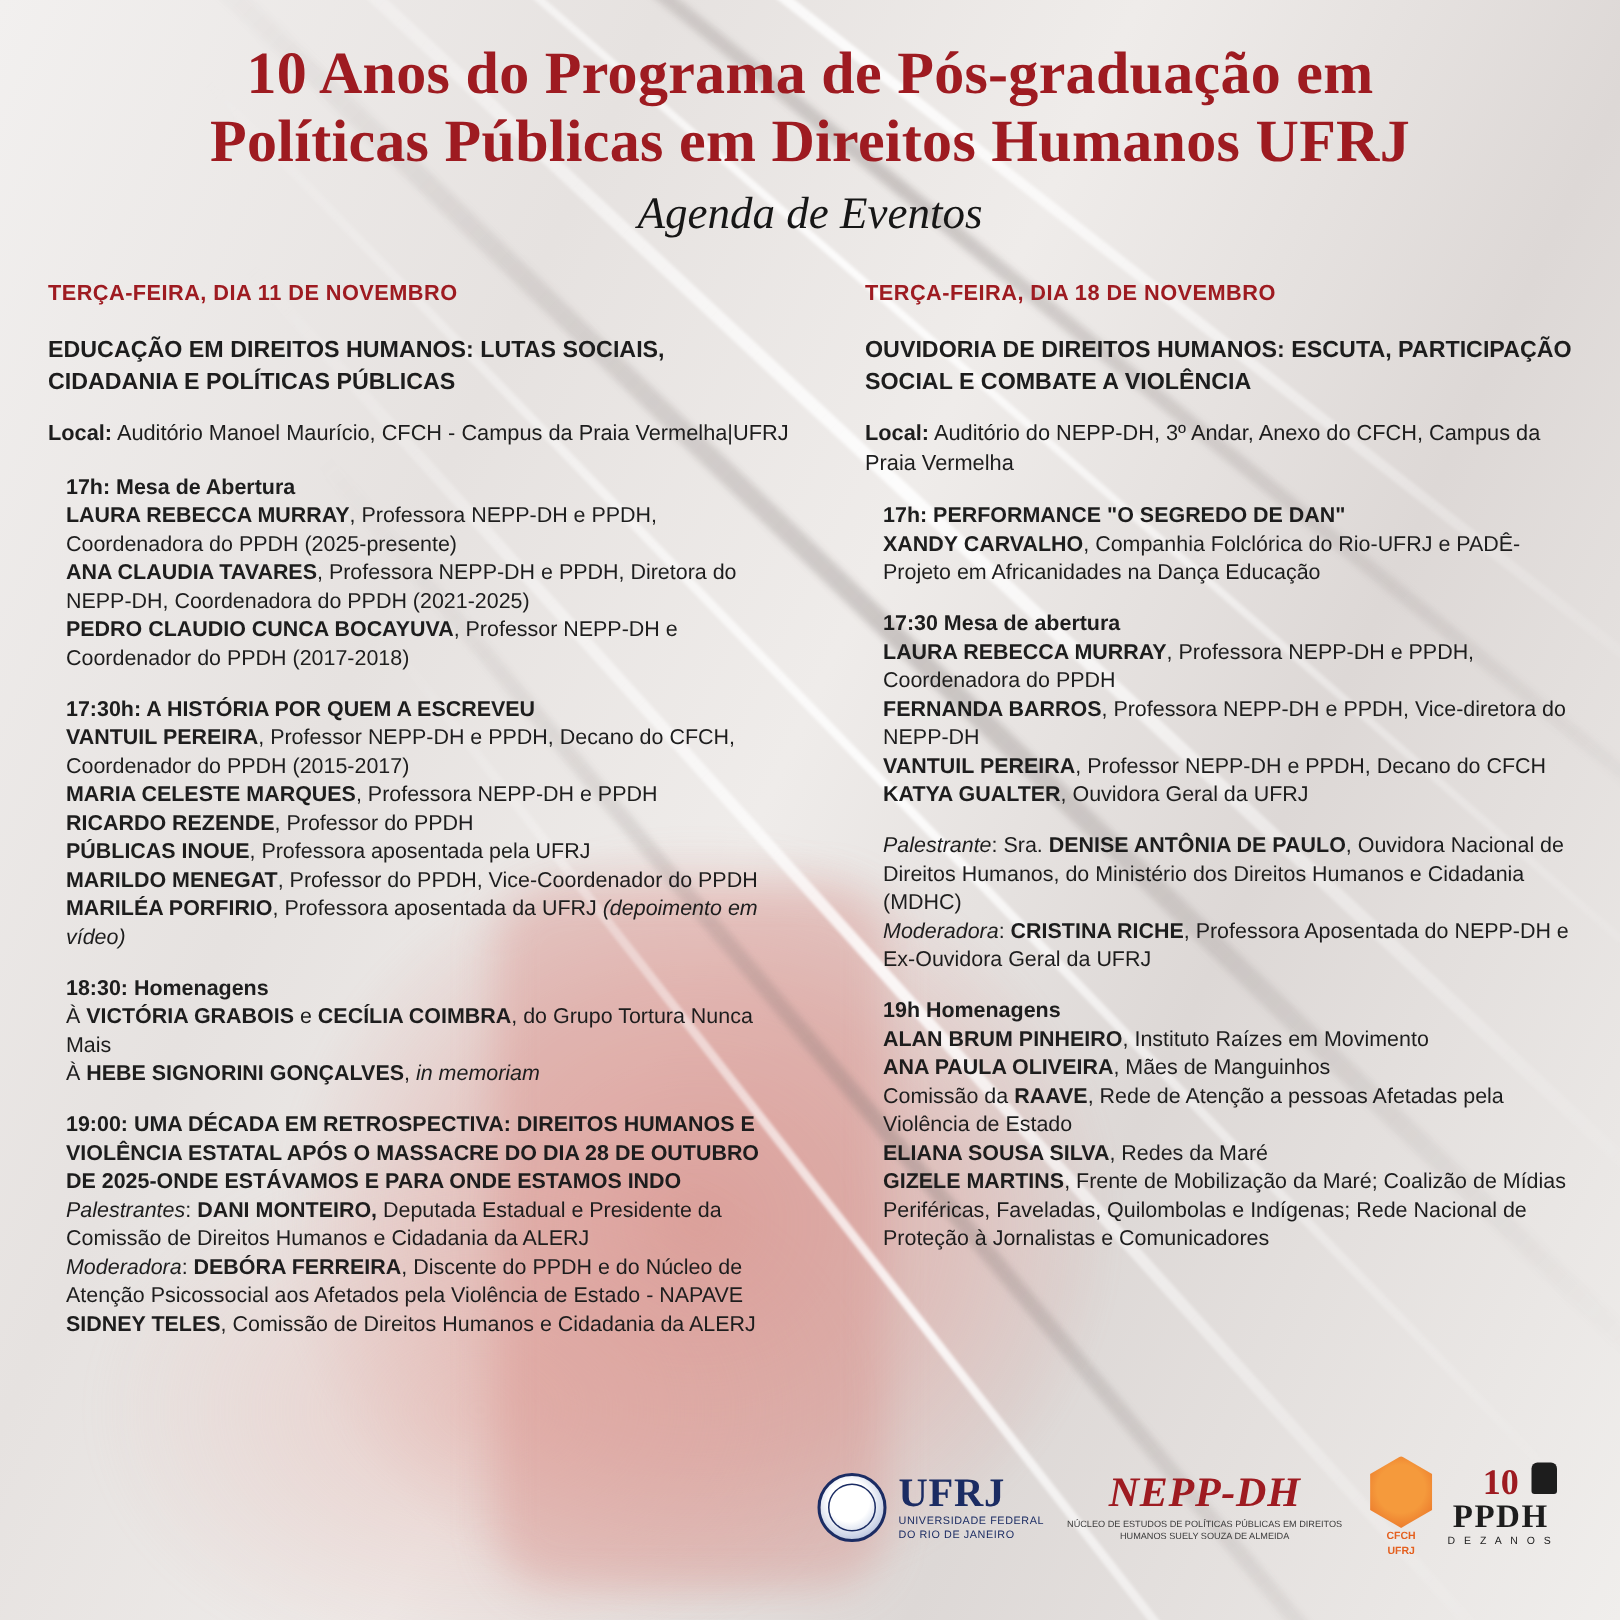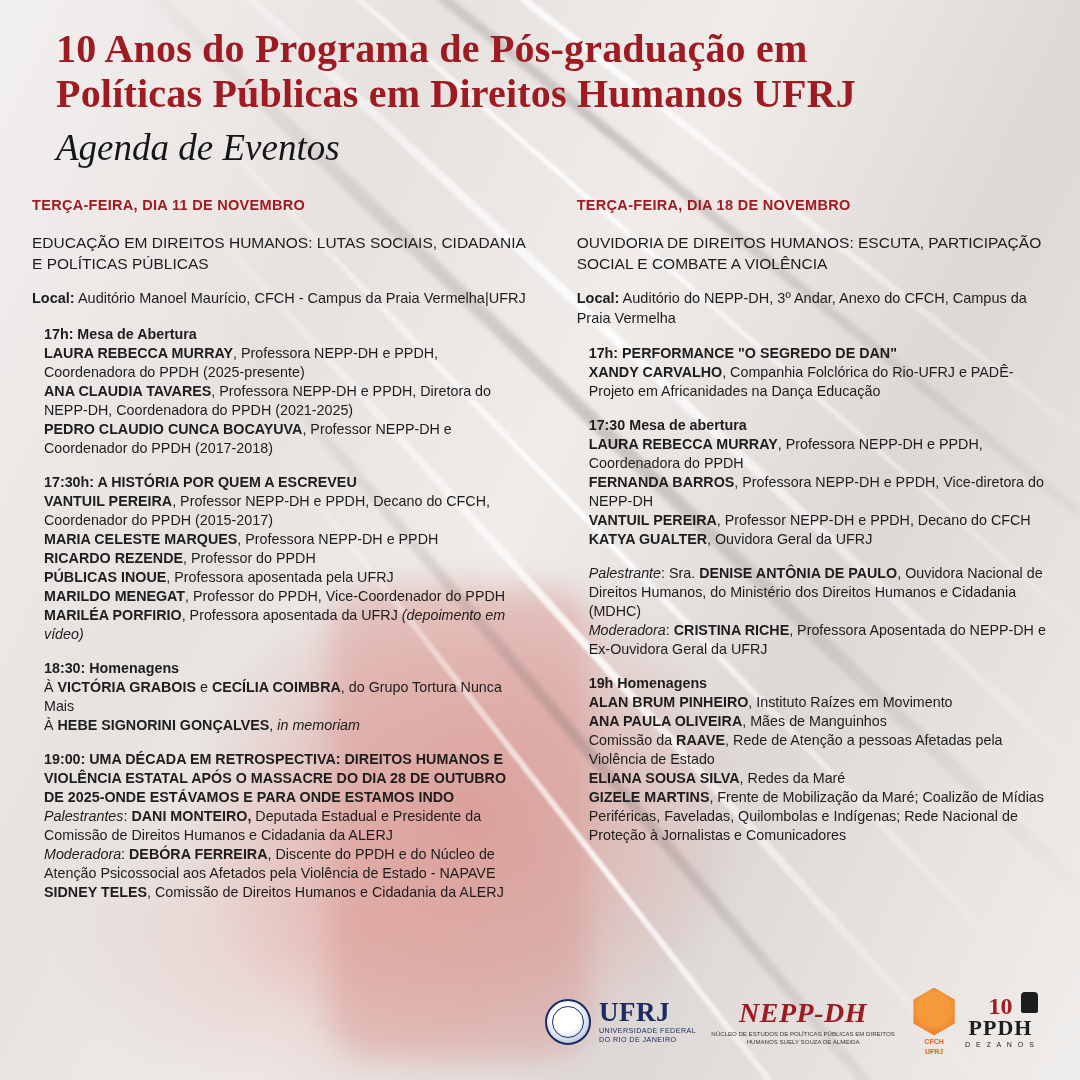--- a/index.html
+++ b/index.html
@@ -51,33 +51,33 @@
     left: 330px; top: 590px;
     width: 260px; height: 470px;
     background: rgba(213,130,124,.30);
     border-radius: 40px;
     filter: blur(14px);
   }
 
   
   #page { position: relative; z-index: 2; width: 1080px; height: 1080px; }
 
-  header { padding: 26px 56px 0; }
+  header { padding: 26px 56px 0; text-align: center; }
   .title-line {
     font-family: "Liberation Serif", serif;
     font-weight: bold;
     color: #9e1b21;
     font-size: 40px;
     line-height: 1.13;
     letter-spacing: .2px;
   }
   .subtitle {
     font-family: "Liberation Serif", serif;
     font-style: italic;
-    font-size: 37px;
+    font-size: 30px;
     color: #161616;
     margin-top: 10px;
   }
 
   .columns {
     display: flex;
     gap: 26px;
     padding: 28px 32px 0 32px;
   }
   .col { width: 50%; }
@@ -85,21 +85,21 @@
 
   .day-heading {
     color: #9e1b21;
     font-weight: bold;
     font-size: 14.5px;
     letter-spacing: .3px;
     margin-bottom: 20px;
   }
 
   .session-title {
-    font-weight: normal;
+    font-weight: bold;
     font-size: 15.5px;
     line-height: 1.35;
     margin-bottom: 14px;
   }
 
   .local {
     font-size: 14.5px;
     line-height: 1.35;
     margin-bottom: 16px;
   }
@@ -112,21 +112,21 @@
     margin: 0;
   }
   .block p.head { font-weight: bold; }
   .block b { font-weight: bold; }
   .block i { font-style: italic; }
 
   
   .logos {
     position: absolute;
     left: 545px;
-    bottom: 22px;
+    bottom: 39px;
     width: 500px;
     height: 72px;
     display: flex;
     align-items: center;
     gap: 7px;
   }
   .logo-ufrj { display: flex; align-items: center; gap: 8px; }
   .ufrj-seal {
     width: 46px; height: 46px; border-radius: 50%;
     border: 2px solid #1b2c63;

